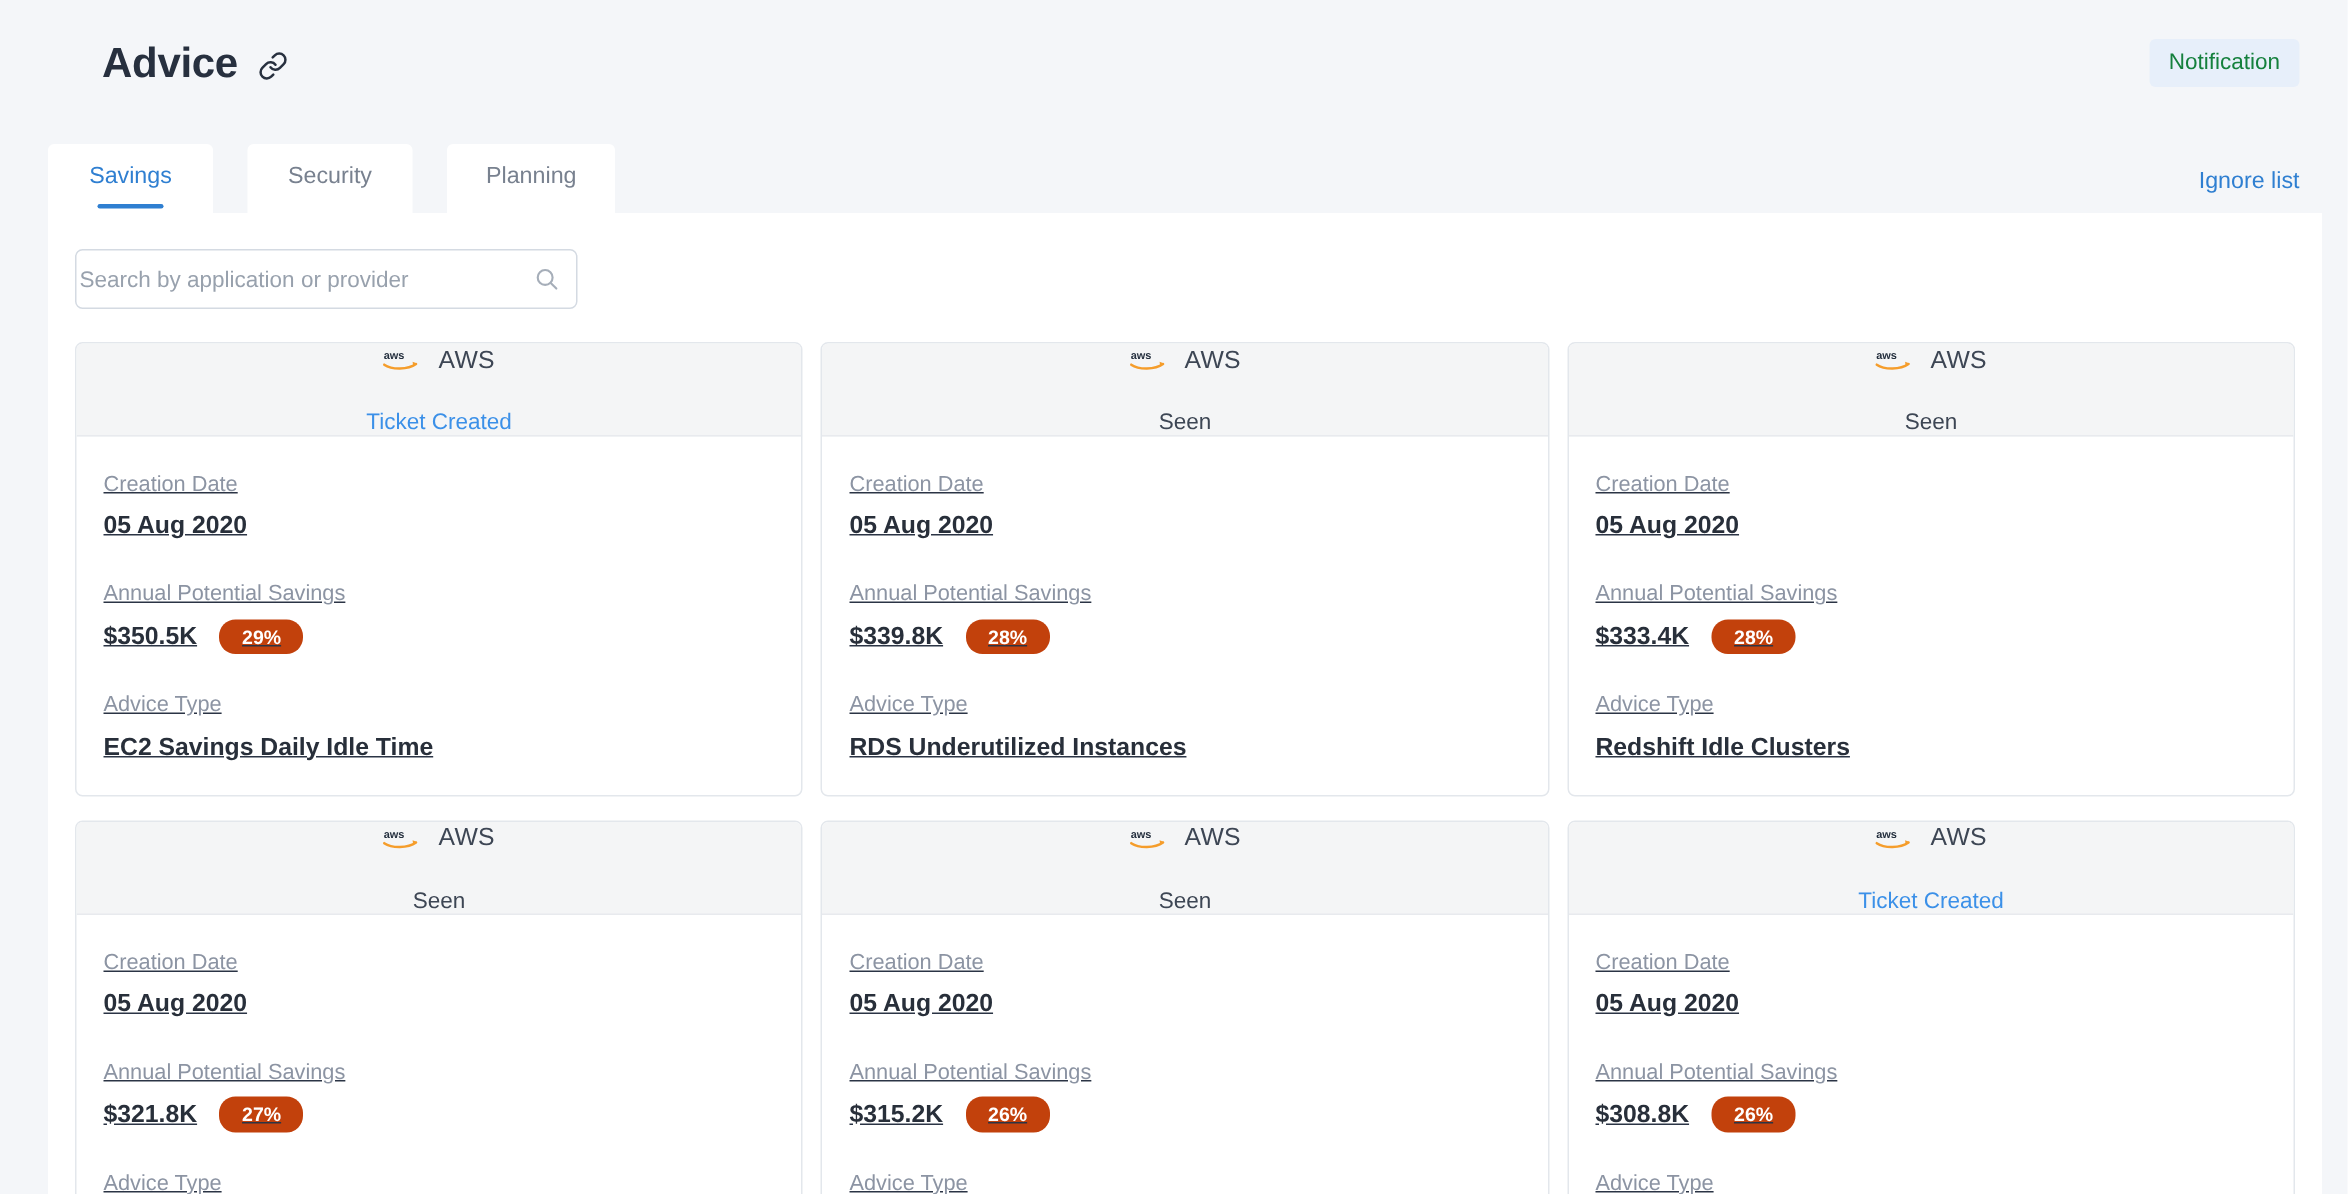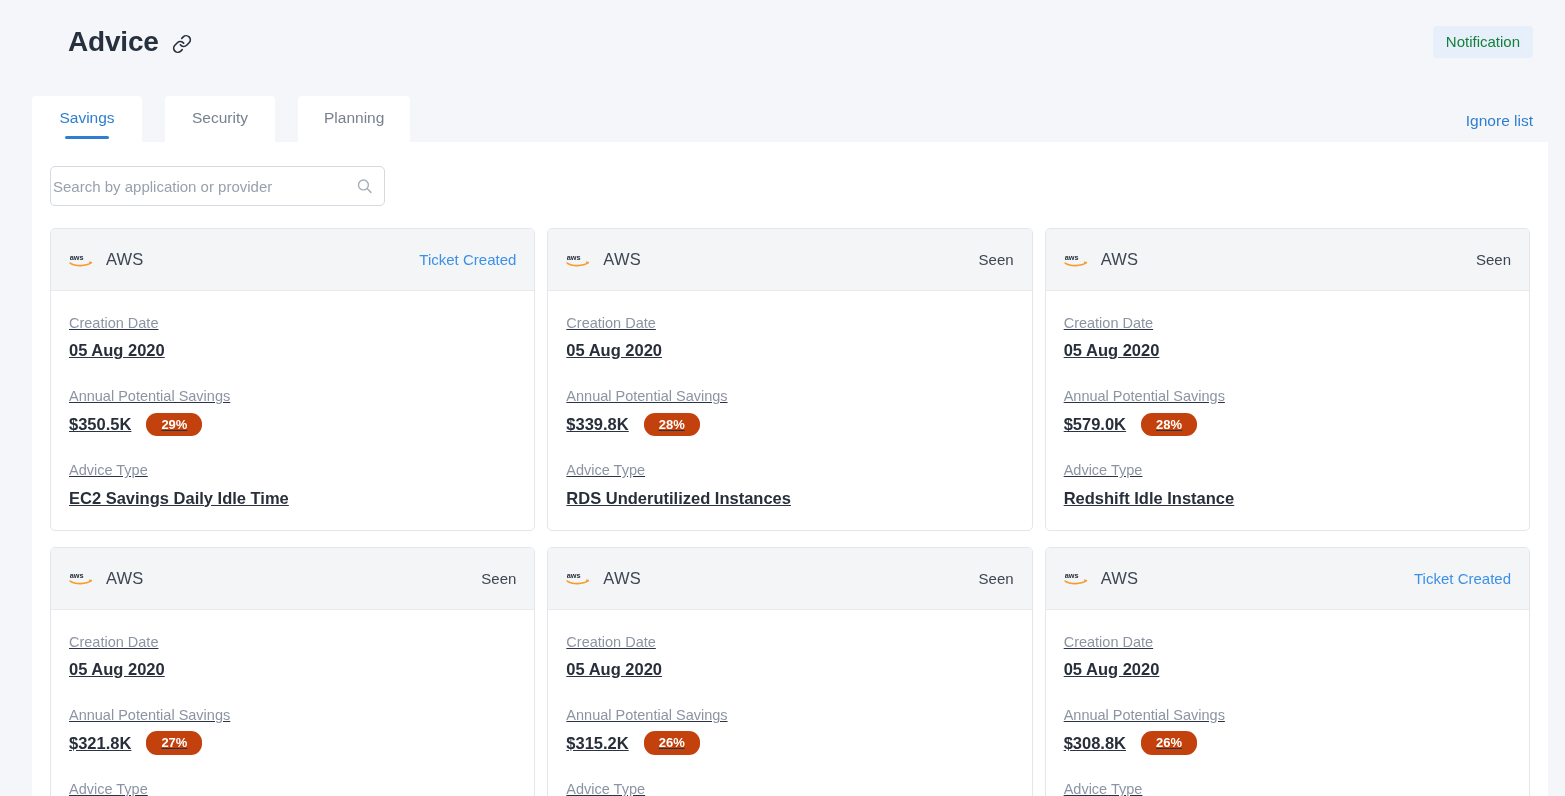--- a/index.html
+++ b/index.html
@@ -187,20 +187,21 @@
   }
 
   .card-head {
     background: #f4f5f6;
     border-bottom: 1px solid #e8eaee;
     height: 62px;
     padding: 0 18px;
     display: flex;
     align-items: center;
     justify-content: space-between;
+    flex-direction: column;
   }
 
   .provider {
     display: flex;
     align-items: center;
     gap: 10px;
   }
 
   .aws-logo {
     width: 27px;
@@ -383,27 +384,27 @@
       <span class="card-status">Seen</span>
     </div>
     <div class="card-body">
       <div class="field">
         <div class="field-label">Creation Date</div>
         <div class="field-value">05 Aug 2020</div>
       </div>
       <div class="field">
         <div class="field-label">Annual Potential Savings</div>
         <div class="savings-row">
-          <span class="field-value">$579.0K</span>
+          <span class="field-value">$333.4K</span>
           <span class="pct-badge">28%</span>
         </div>
       </div>
       <div class="field">
         <div class="field-label">Advice Type</div>
-        <div class="field-value">Redshift Idle Instance</div>
+        <div class="field-value">Redshift Idle Clusters</div>
       </div>
     </div>
   </div>
 
   <div class="advice-card">
     <div class="card-head">
       <div class="provider">
         <span>
           <svg class="aws-logo" viewBox="0 0 70 42" xmlns="http://www.w3.org/2000/svg">
             <text x="2" y="20" font-family="Liberation Sans, sans-serif" font-size="19" font-weight="bold" fill="#242f3e">aws</text>

